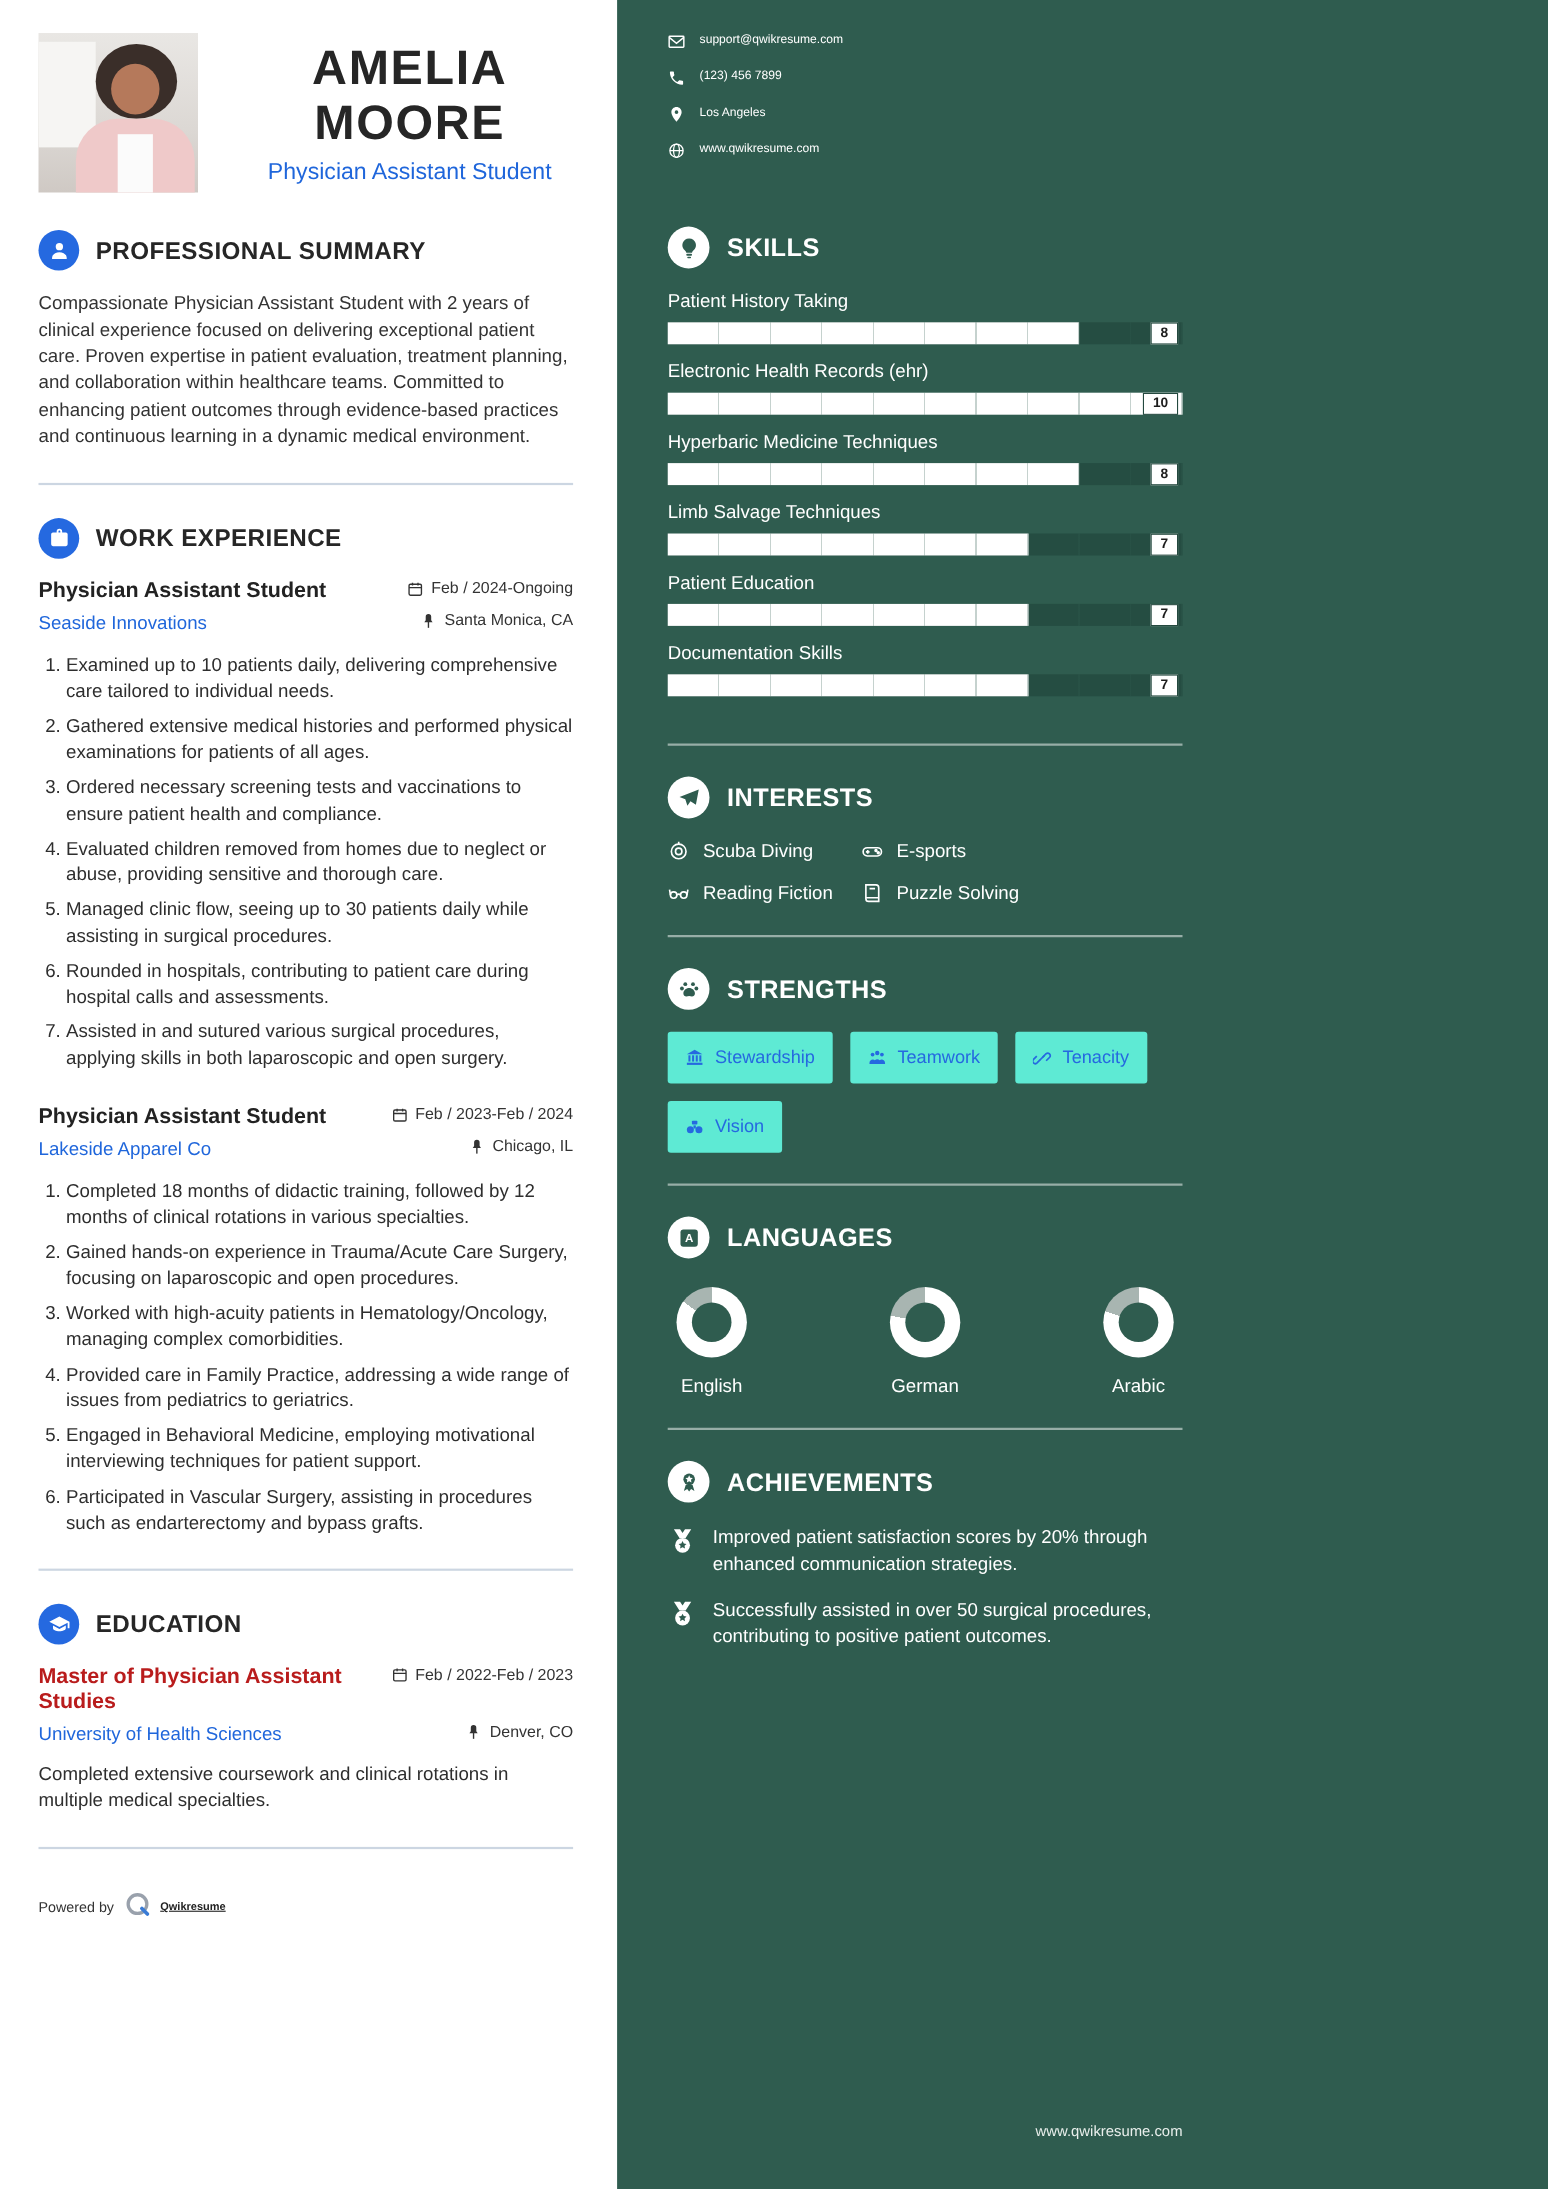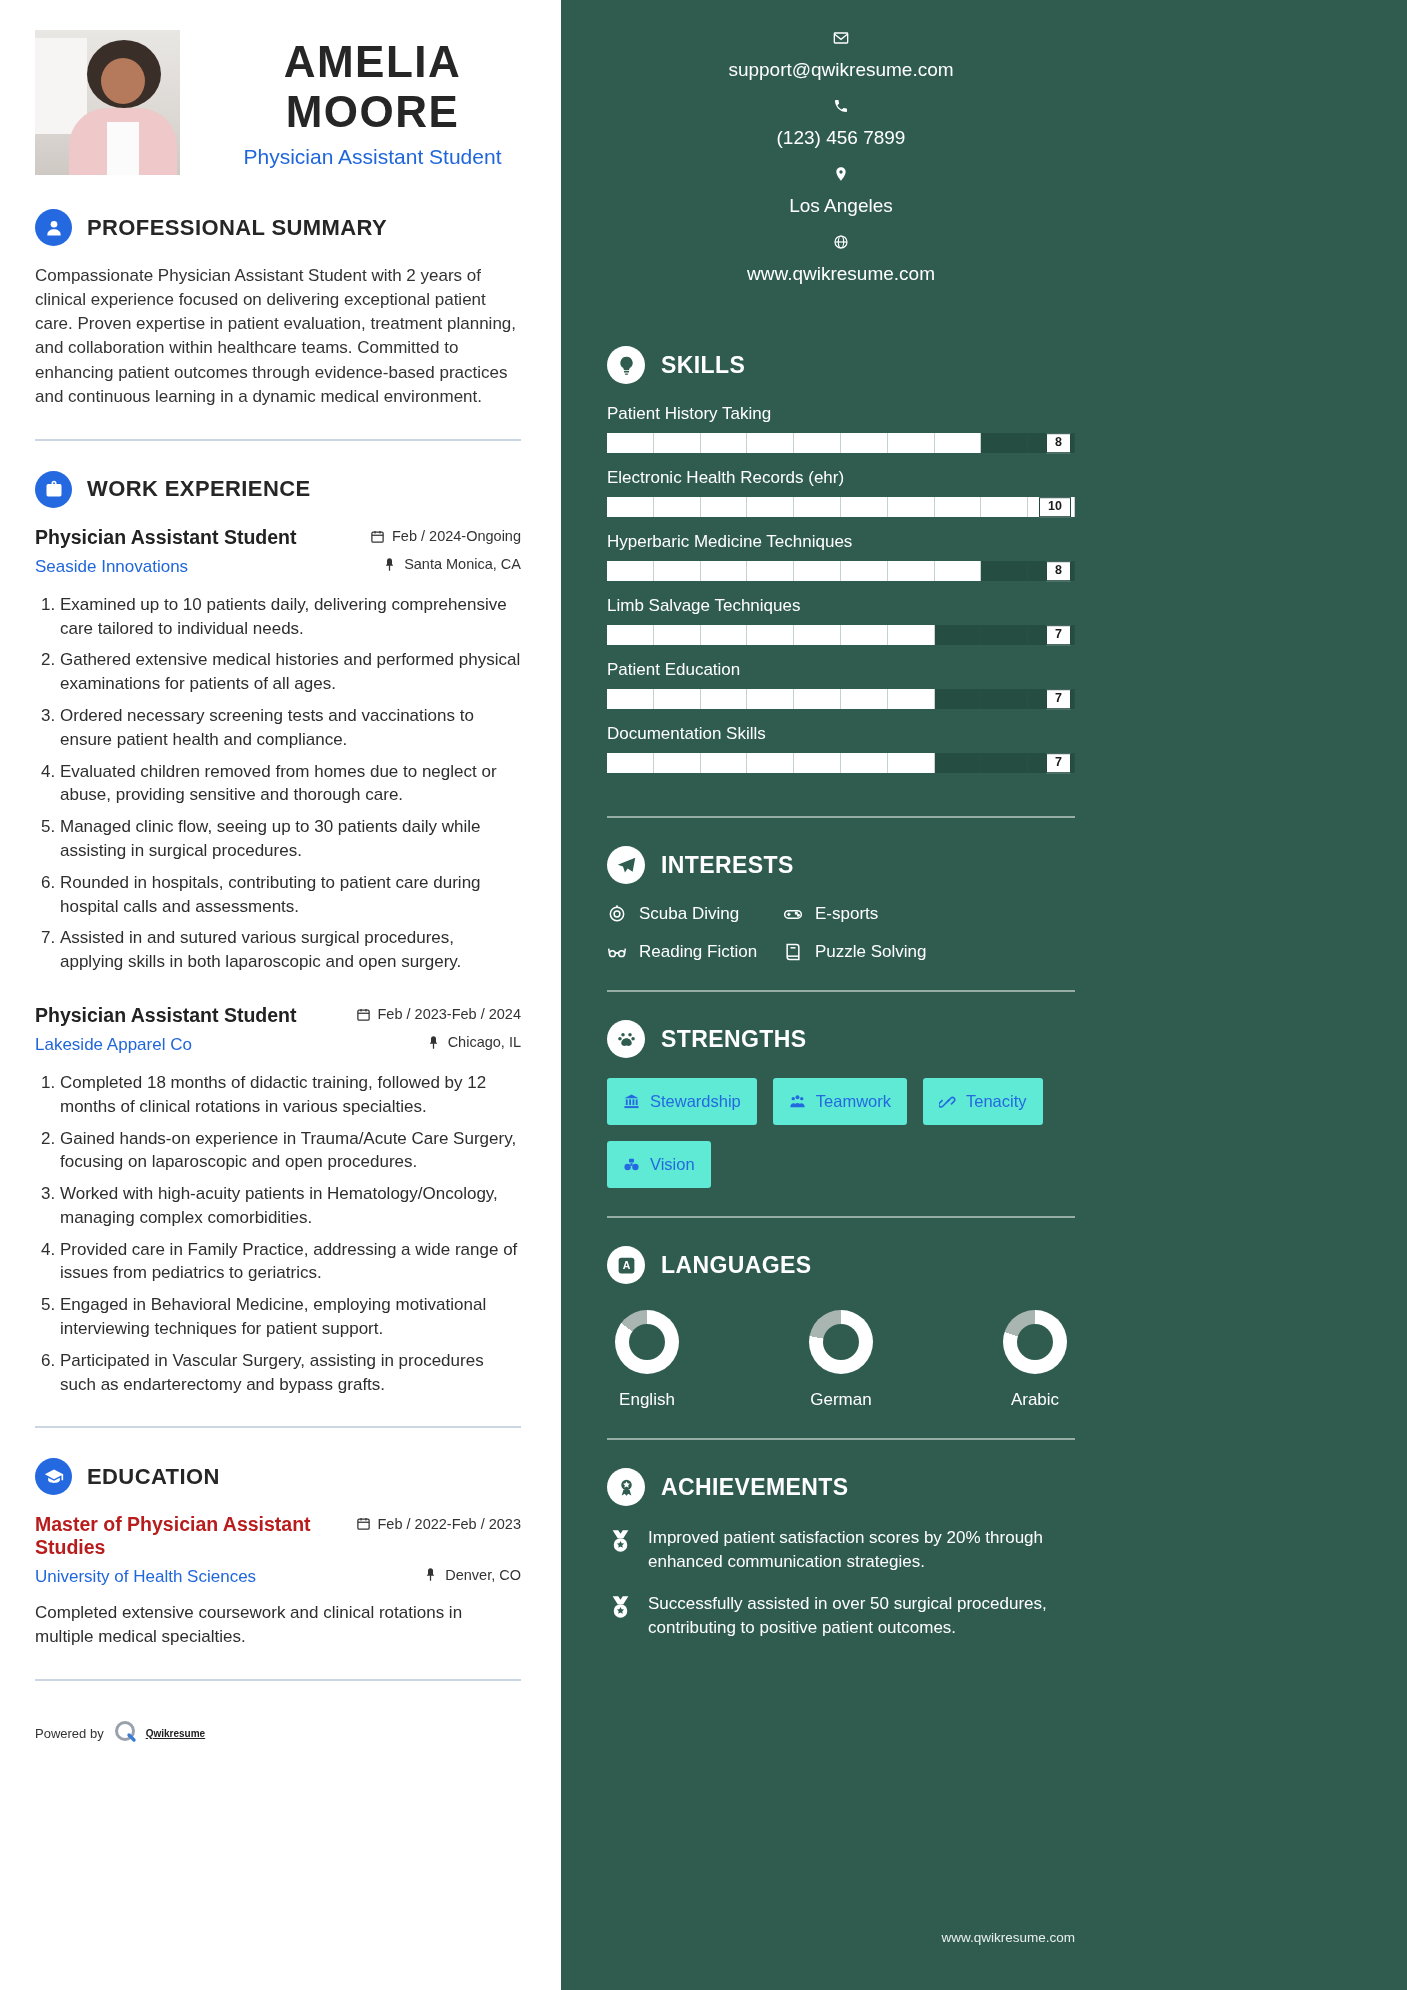--- a/index.html
+++ b/index.html
@@ -46,21 +46,21 @@
   .edu-desc { margin-top:14px; }
 
   .lfooter { display:flex; align-items:center; gap:9px; margin-top:38px; }
   .powered { font-size:13px; color:#333; }
   .brand-link { font-size:10px; font-weight:bold; color:#222; text-decoration:underline; }
 
   
   .right { flex:1; background:#2f5c4f; color:#fff; padding:30px 332px 45px 46px;
            display:flex; flex-direction:column; }
 
-  .contact-item { display:flex; align-items:center; gap:13px; margin-bottom:17px; font-size:19px;flex-direction:column; }
+  .contact-item { display:flex; align-items:flex-start; gap:13px; margin-bottom:17px; font-size:11px; }
   .contact-item svg { width:16px; height:16px; flex:none; }
 
   .rsec-head { display:flex; align-items:center; gap:16px; margin-bottom:20px; }
   .rsec-icon { width:38px; height:38px; border-radius:50%; background:#fff; color:#2f5c4f;
                display:flex; align-items:center; justify-content:center; flex:none; }
   .rsec-icon svg { width:21px; height:21px; }
   .rsec-title { font-size:23px; font-weight:bold; letter-spacing:.4px; color:#fff; }
   .first-rsec { margin-top:44px; }
 
   hr.rdiv { border:none; border-top:2px solid rgba(255,255,255,.5); margin:28px 0; }

